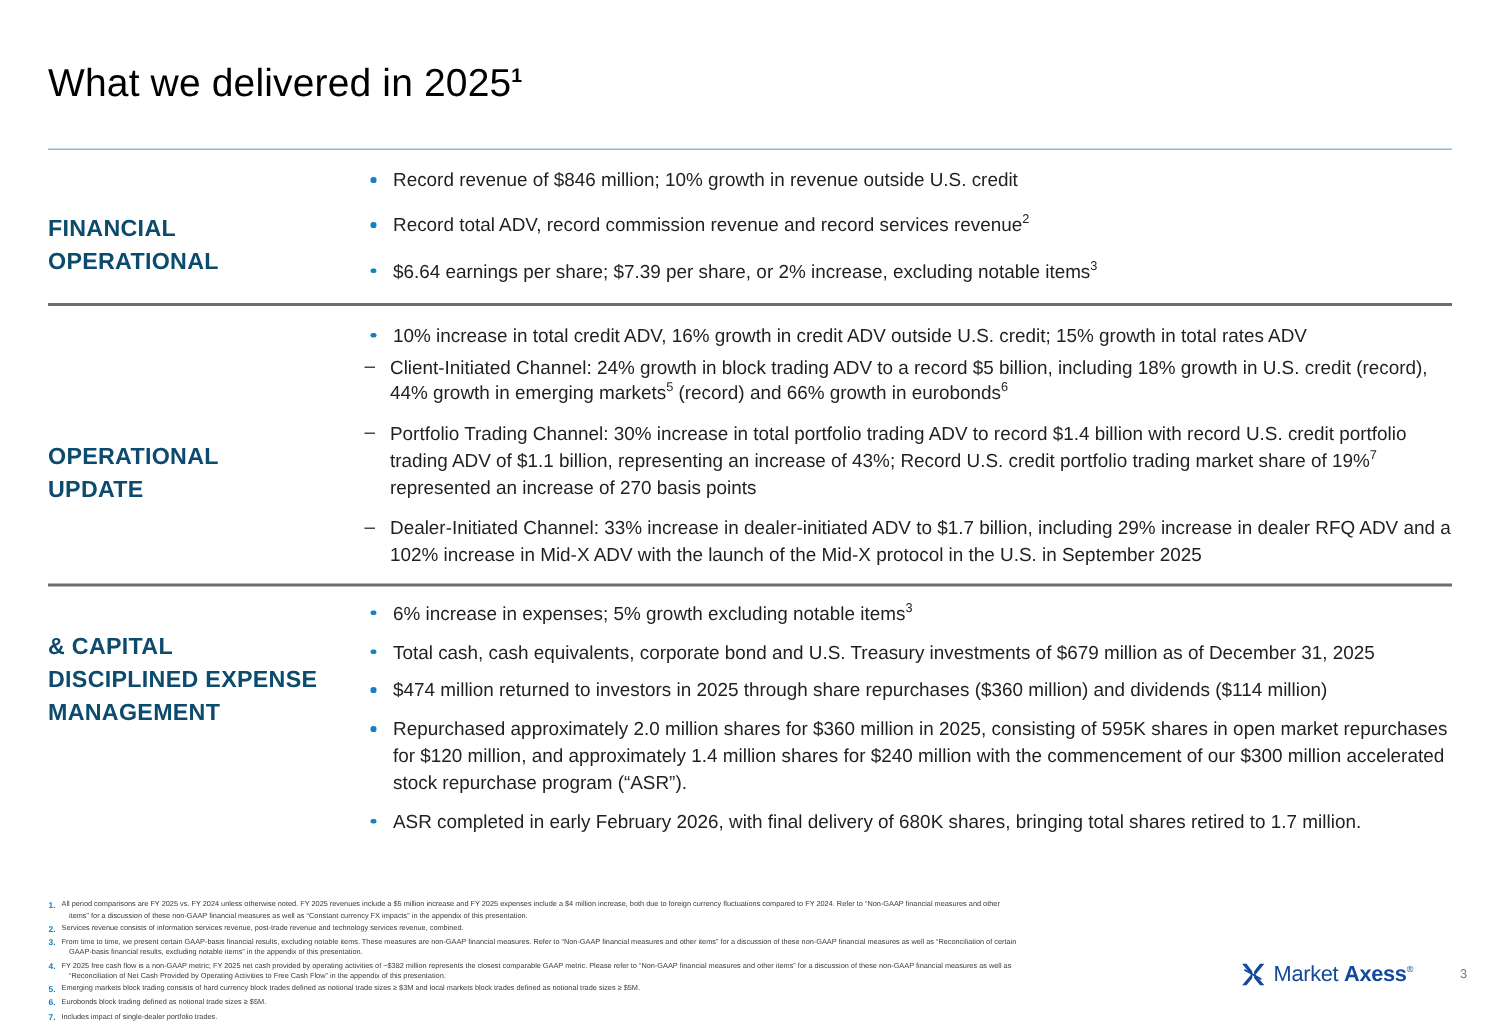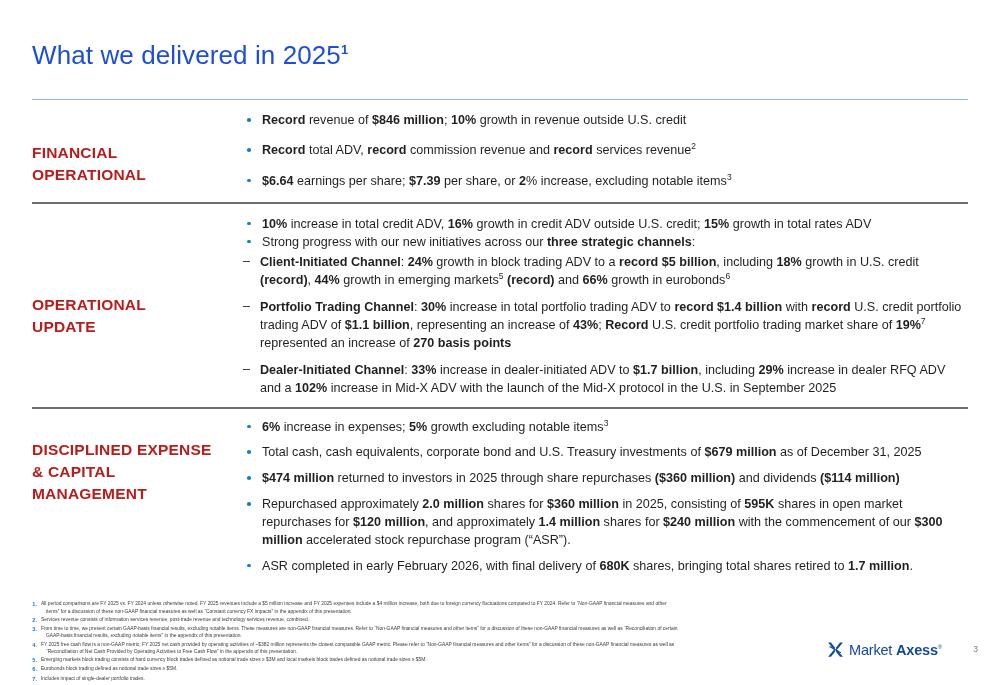--- a/index.html
+++ b/index.html
@@ -18,21 +18,21 @@
     background: #ffffff;
   }
 
   
   .title {
     position: absolute;
     left: 32px;
     top: 40px;
     font-size: 26px;
     font-weight: 400;
-    color: #1d4ed8;
+    color: #000000;
     letter-spacing: 0.1px;
     white-space: nowrap;
   }
   .title sup {
     font-size: 13px;
     font-weight: 700;
     vertical-align: super;
     line-height: 0;
   }
 
@@ -52,21 +52,21 @@
     border-top: 2px solid #6b6d70;
   }
   .section {
     display: flex;
     align-items: flex-start;
     width: 100%;
   }
   .sect-label {
     width: 200px;
     flex: 0 0 200px;
-    color: #b91c1c;
+    color: #0c4a6e;
     font-weight: 700;
     font-size: 15.5px;
     line-height: 1.42;
     letter-spacing: 0.2px;
     padding-top: 6px;
   }
   .sect-body {
     flex: 1 1 auto;
     padding-left: 6px;
   }
@@ -99,21 +99,21 @@
     color: #231f20;
   }
   li.dash::before {
     content: "\2013";
     position: absolute;
     left: 5px;
     top: -1px;
     color: #231f20;
     font-size: 12.6px;
   }
-  b { font-weight: 700; }
+  b { font-weight: 400; }
   sup { font-size: 8.5px; vertical-align: super; line-height: 0; }
 
   
   .sec-fin   { padding: 12px 0 11px 0; }
   .sec-ops   { padding: 12px 0 9px 0; }
   .sec-disc  { padding: 10px 0 9px 0; }
 
   .sec-fin li.bullet   { margin-bottom: 12.5px; }
   .sec-fin li.bullet:last-child { margin-bottom: 0; }
   .sec-ops li.dash { margin-bottom: 9px; }
@@ -208,36 +208,35 @@
     <div class="rule thick"></div>
 
     <div class="section sec-ops">
       <div class="sect-label">
         <div>OPERATIONAL</div>
         <div>UPDATE</div>
       </div>
       <div class="sect-body">
         <ul class="b1">
           <li class="bullet"><b>10%</b> increase in total credit ADV, <b>16%</b> growth in credit ADV outside U.S. credit; <b>15%</b> growth in total rates ADV</li>
-          <li class="bullet">Strong progress with our new initiatives across our <b>three strategic channels</b>:</li>
         </ul>
         <ul class="b2">
           <li class="dash"><b>Client-Initiated Channel</b>: <b>24%</b> growth in block trading ADV to a <b>record $5 billion</b>, including <b>18%</b> growth in U.S. credit <b>(record)</b>, <b>44%</b> growth in emerging markets<sup>5</sup> <b>(record)</b> and <b>66%</b> growth in eurobonds<sup>6</sup></li>
           <li class="dash"><b>Portfolio Trading Channel</b>: <b>30%</b> increase in total portfolio trading ADV to <b>record $1.4 billion</b> with <b>record</b> U.S. credit portfolio trading ADV of <b>$1.1 billion</b>, representing an increase of <b>43%</b>; <b>Record</b> U.S. credit portfolio trading market share of <b>19%</b><sup>7</sup> represented an increase of <b>270 basis points</b></li>
           <li class="dash"><b>Dealer-Initiated Channel</b>: <b>33%</b> increase in dealer-initiated ADV to <b>$1.7 billion</b>, including <b>29%</b> increase in dealer RFQ ADV and a <b>102%</b> increase in Mid-X ADV with the launch of the Mid-X protocol in the U.S. in September 2025</li>
         </ul>
       </div>
     </div>
 
     <div class="rule thick"></div>
 
     <div class="section sec-disc">
       <div class="sect-label">
+        <div>&amp; CAPITAL</div>
         <div>DISCIPLINED EXPENSE</div>
-        <div>&amp; CAPITAL</div>
         <div>MANAGEMENT</div>
       </div>
       <div class="sect-body">
         <ul class="b1">
           <li class="bullet"><b>6%</b> increase in expenses; <b>5%</b> growth excluding notable items<sup>3</sup></li>
           <li class="bullet">Total cash, cash equivalents, corporate bond and U.S. Treasury investments of <b>$679 million</b> as of December 31, 2025</li>
           <li class="bullet"><b>$474 million</b> returned to investors in 2025 through share repurchases <b>($360 million)</b> and dividends <b>($114 million)</b></li>
           <li class="bullet">Repurchased approximately <b>2.0 million</b> shares for <b>$360 million</b> in 2025, consisting of <b>595K</b> shares in open market repurchases for <b>$120 million</b>, and approximately <b>1.4 million</b> shares for <b>$240 million</b> with the commencement of our <b>$300 million</b> accelerated stock repurchase program (“ASR”).</li>
           <li class="bullet">ASR completed in early February 2026, with final delivery of <b>680K</b> shares, bringing total shares retired to <b>1.7 million</b>.</li>
         </ul>

